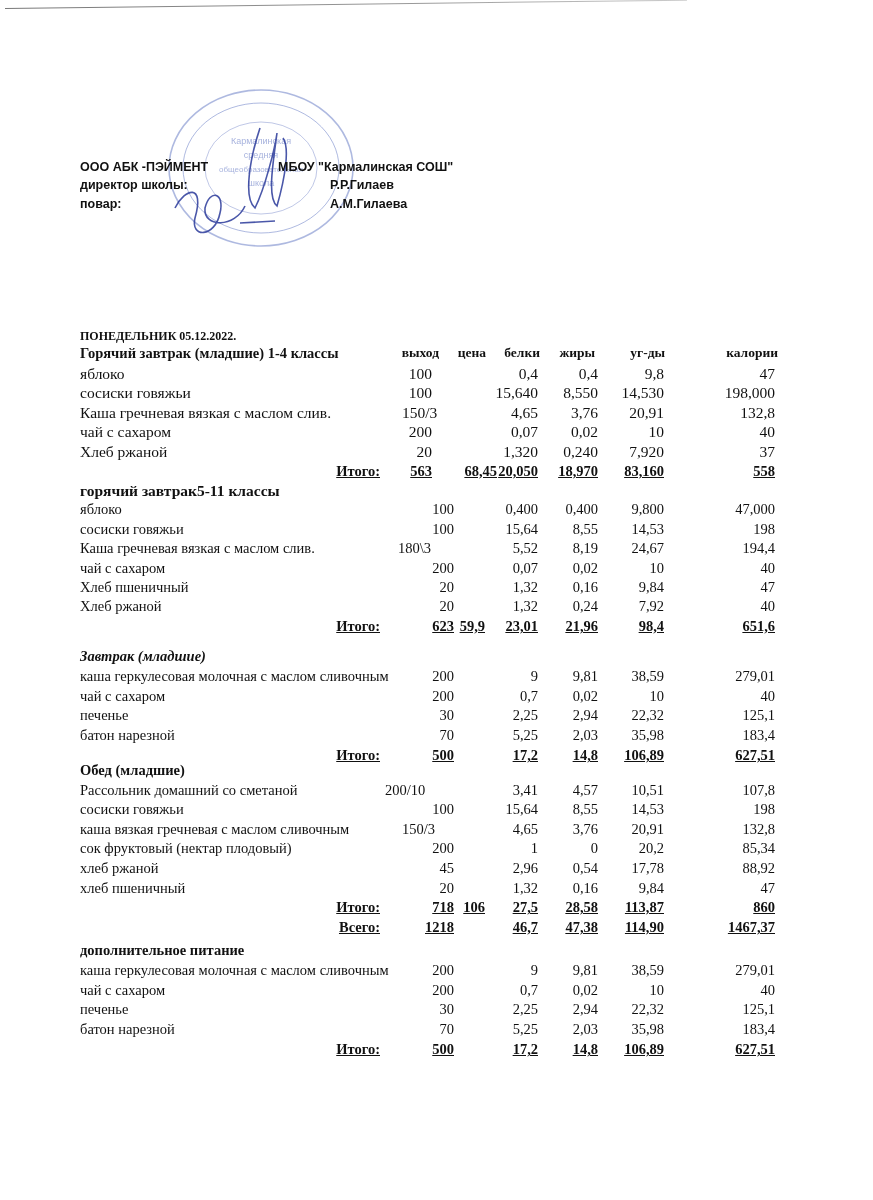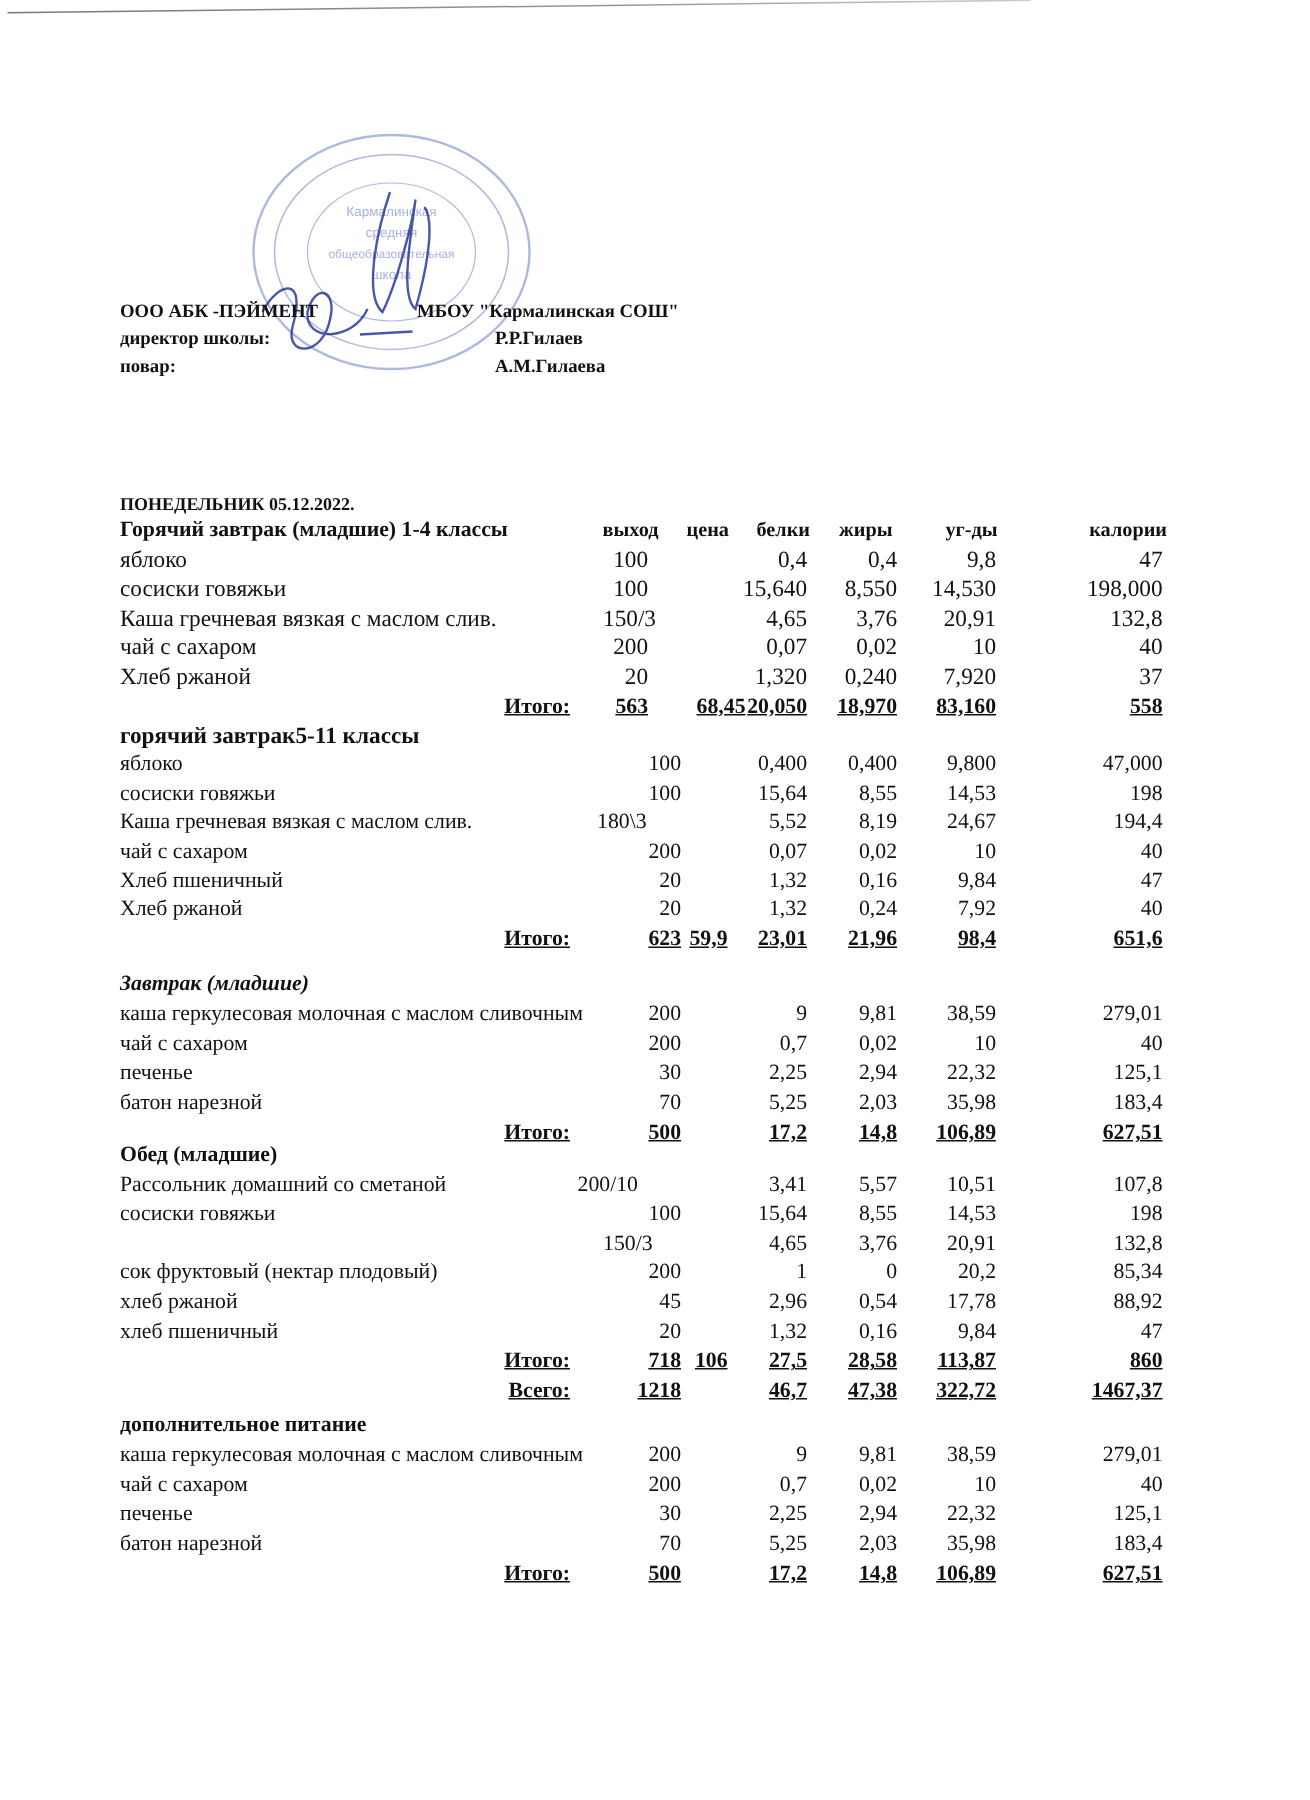--- a/index.html
+++ b/index.html
@@ -2,22 +2,22 @@
 <html><head>
 <meta charset="utf-8">
 <style>
   html, body { margin: 0; padding: 0; background: #ffffff; }
   body { width: 873px; height: 1200px; position: relative; overflow: hidden;
          font-family: "Liberation Serif", serif; color: #111; }
   .topline { position: absolute; left: 5px; top: 8px; width: 682px; height: 1px;
              background: linear-gradient(90deg,#777,#999 60%,#ccc);
              transform: rotate(-0.7deg); transform-origin: left center; }
   .stamp { position: absolute; left: 165px; top: 88px; width: 192px; height: 160px; }
-  .hdr { position: absolute; font-family: Liberation Serif, serif; font-weight: bold;
-         font-size: 12.5px; color: #111; white-space: nowrap; margin-top: 40px; }
+  .hdr { position: absolute; font-family: Liberation Sans, sans-serif; font-weight: bold;
+         font-size: 12.5px; color: #111; white-space: nowrap; }
   .date { position: absolute; left: 80px; top: 329px; font-size: 12px; font-weight: bold; }
   .row { position: absolute; left: 80px; height: 20px; width: 710px; font-size: 14.5px; }
   .row .c { position: absolute; top: 0; white-space: nowrap; }
   .name { left: 0; }
   .sect { font-weight: bold; font-size: 14.5px; }
   .sect.big { font-size: 15.5px; }
   .r { text-align: right; }
   .bold { font-weight: bold; text-decoration: underline; }
   .colhdr { font-weight: bold; font-size: 13.5px; }
 </style>
@@ -216,33 +216,34 @@
       <div class="c r bold" style="right:126px;">106,89</div>
       <div class="c r bold" style="right:15px;">627,51</div>
     </div>
     <div class="row" style="top:762px;">
       <div class="c name sect">Обед (младшие)</div>
     </div>
     <div class="row" style="top:781.6px;">
       <div class="c name">Рассольник домашний со сметаной</div>
       <div class="c" style="left:305px;">200/10</div>
       <div class="c r" style="right:252px;">3,41</div>
-      <div class="c r" style="right:192px;">5,57</div>
+      <div class="c r" style="right:192px;">4,57</div>
       <div class="c r" style="right:126px;">10,51</div>
       <div class="c r" style="right:15px;">107,8</div>
     </div>
     <div class="row" style="top:801.2px;">
       <div class="c name">сосиски говяжьи</div>
       <div class="c r" style="right:336px;">100</div>
       <div class="c r" style="right:252px;">15,64</div>
       <div class="c r" style="right:192px;">8,55</div>
       <div class="c r" style="right:126px;">14,53</div>
       <div class="c r" style="right:15px;">198</div>
     </div>
     <div class="row" style="top:820.8000000000001px;">
+      <div class="c name">каша вязкая гречневая с маслом сливочным</div>
       <div class="c" style="left:322px;">150/3</div>
       <div class="c r" style="right:252px;">4,65</div>
       <div class="c r" style="right:192px;">3,76</div>
       <div class="c r" style="right:126px;">20,91</div>
       <div class="c r" style="right:15px;">132,8</div>
     </div>
     <div class="row" style="top:840.4000000000001px;">
       <div class="c name">сок фруктовый (нектар плодовый)</div>
       <div class="c r" style="right:336px;">200</div>
       <div class="c r" style="right:252px;">1</div>
@@ -273,21 +274,21 @@
       <div class="c r bold" style="right:252px;">27,5</div>
       <div class="c r bold" style="right:192px;">28,58</div>
       <div class="c r bold" style="right:126px;">113,87</div>
       <div class="c r bold" style="right:15px;">860</div>
     </div>
     <div class="row bold" style="top:918.8000000000002px;">
       <div class="c r bold" style="right:410px;">Всего:</div>
       <div class="c r bold" style="right:336px;">1218</div>
       <div class="c r bold" style="right:252px;">46,7</div>
       <div class="c r bold" style="right:192px;">47,38</div>
-      <div class="c r bold" style="right:126px;">322,72</div>
+      <div class="c r bold" style="right:126px;">114,90</div>
       <div class="c r bold" style="right:15px;">1467,37</div>
     </div>
     <div class="row" style="top:942px;">
       <div class="c name sect">дополнительное питание</div>
     </div>
     <div class="row" style="top:961.8px;">
       <div class="c name">каша геркулесовая молочная с маслом сливочным</div>
       <div class="c r" style="right:336px;">200</div>
       <div class="c r" style="right:252px;">9</div>
       <div class="c r" style="right:192px;">9,81</div>

